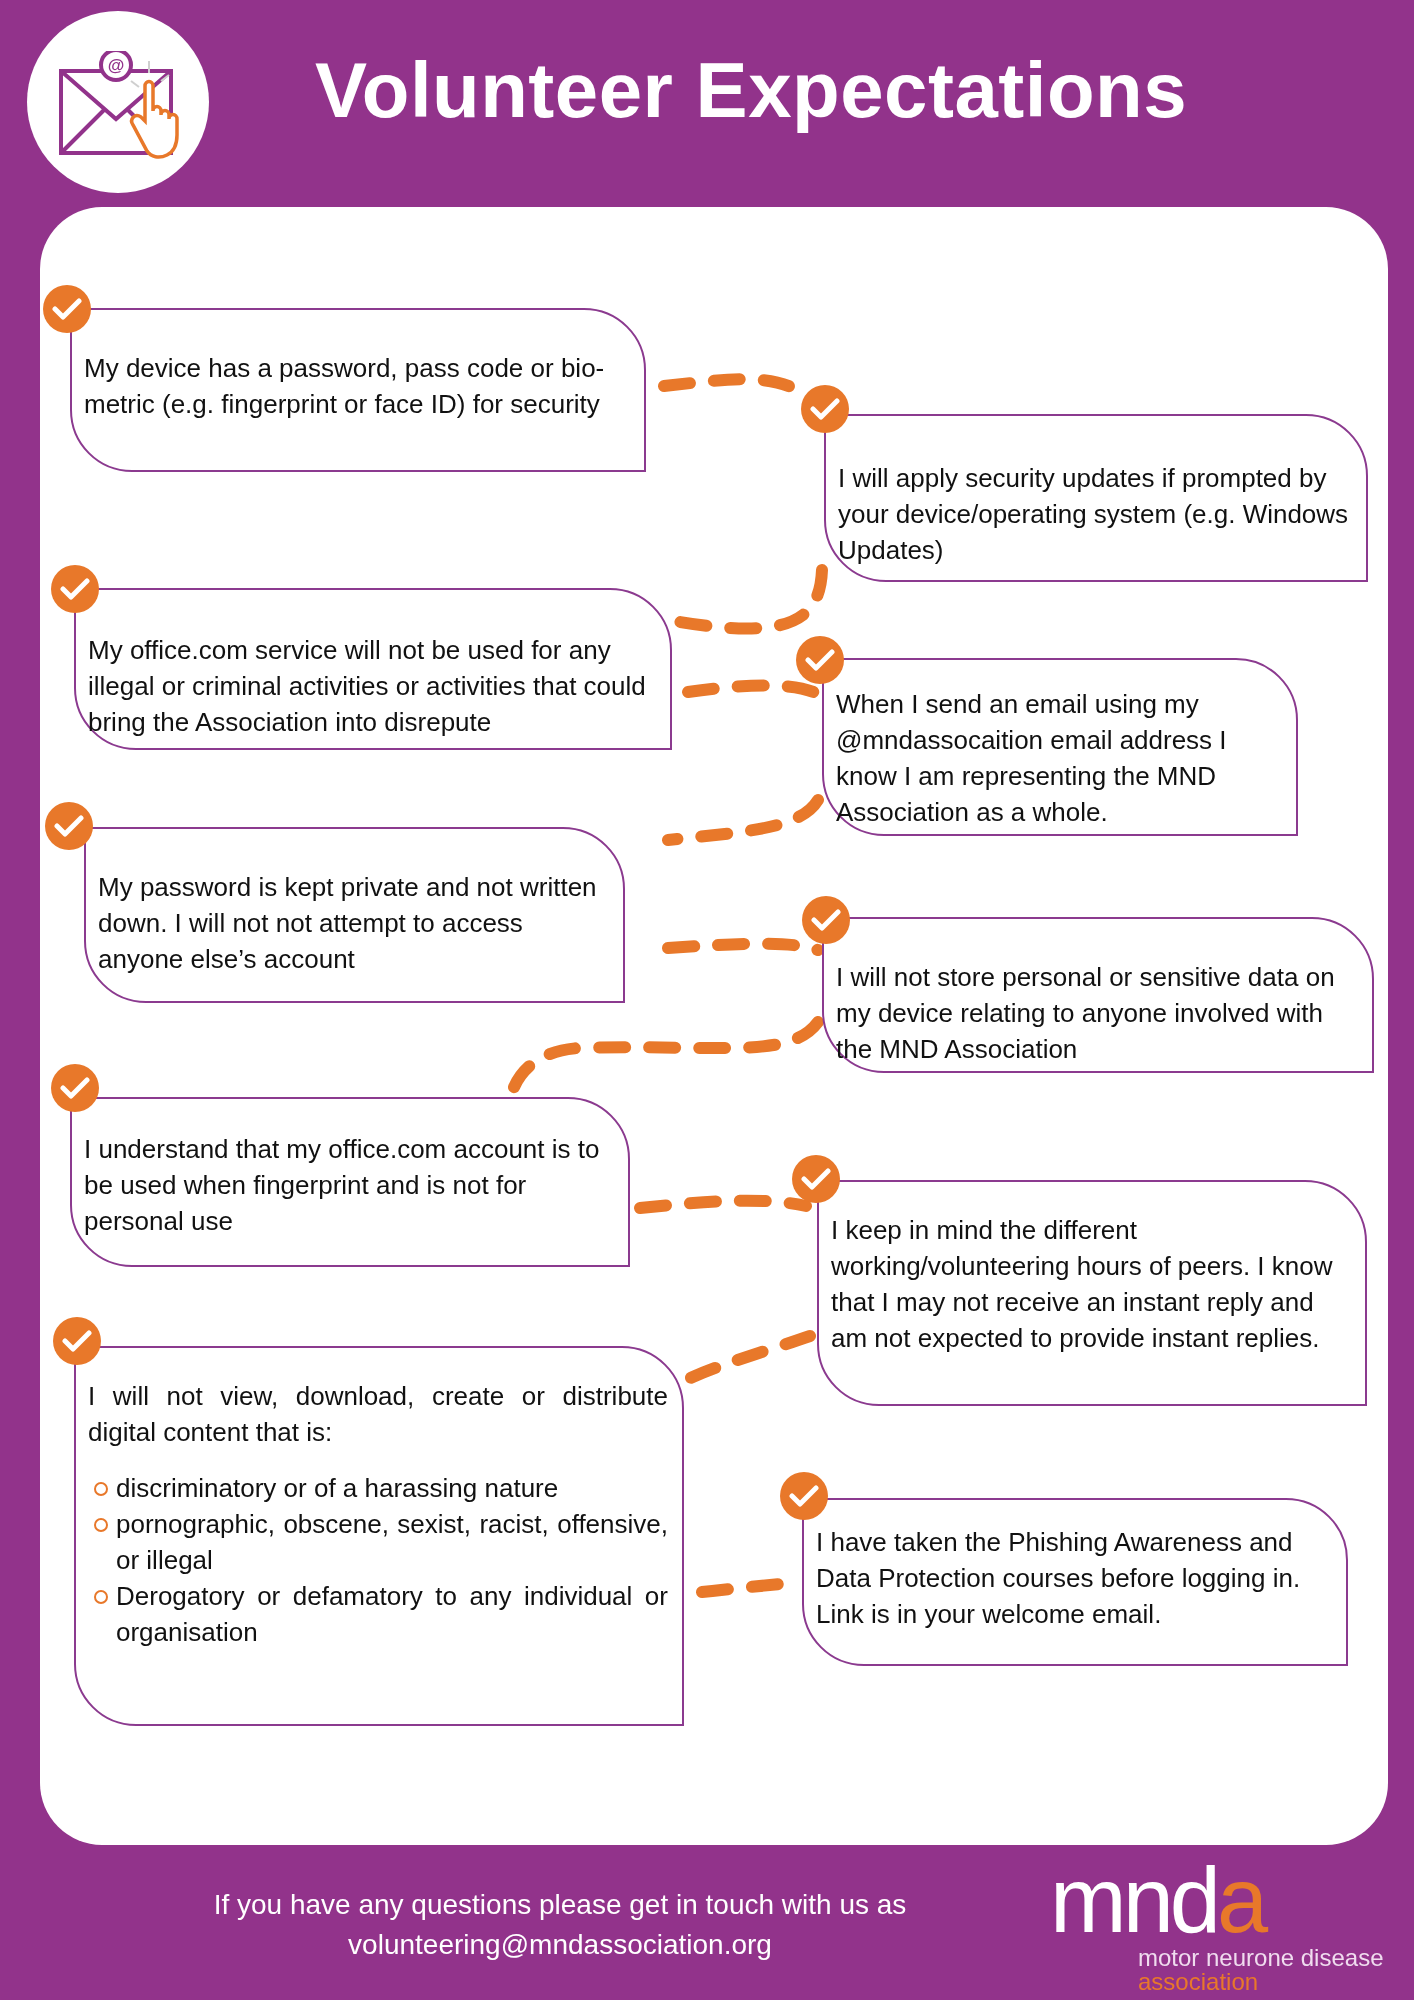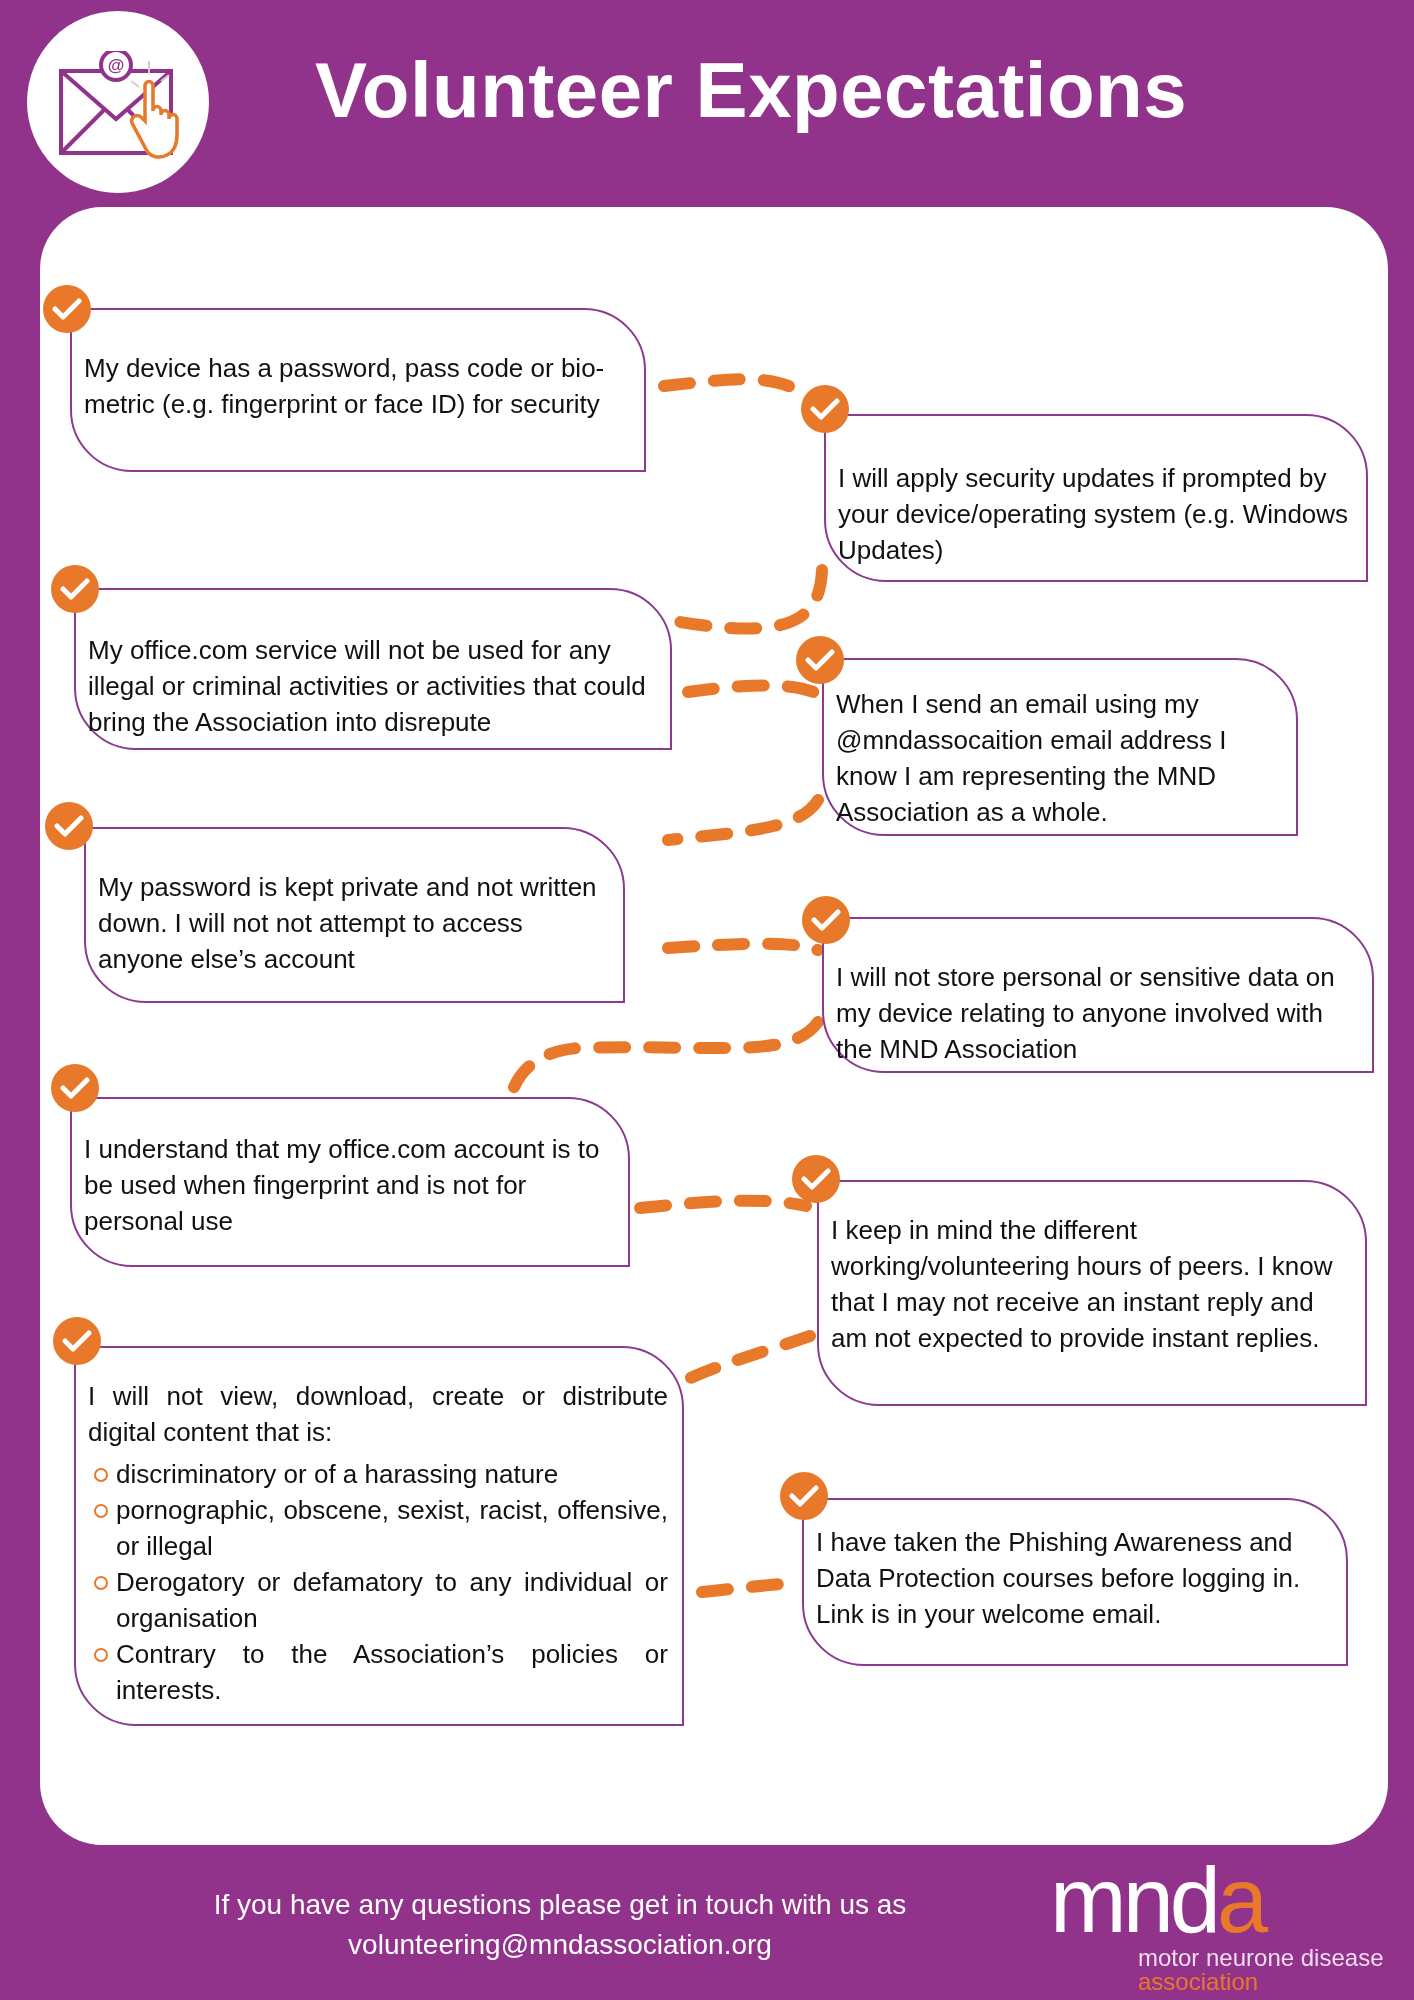--- a/index.html
+++ b/index.html
@@ -37,21 +37,21 @@
     line-height: 36px;
     padding: 20px 16px 18px 12px;
   }
   .card .txt { display: block; }
   .card.justify .txt { text-align: justify; }
   .check {
     position: absolute; width: 48px; height: 48px; border-radius: 50%;
     background: #e8782a;
     display: flex; align-items: center; justify-content: center;
   }
-  .bullets { list-style: none; margin-top: 6px; }
+  .bullets { list-style: none; margin-top: 20px; }
   .bullets li {
     position: relative; padding-left: 28px; text-align: justify;
   }
   .bullets li .bul {
     position: absolute; left: 6px; top: 12px;
     width: 14px; height: 14px; border-radius: 50%;
     border: 2px solid #e8782a;
   }
   .footer-text {
     position: absolute; left: 110px; top: 1885px; width: 900px;
@@ -178,21 +178,20 @@
       <polyline points="3,12 11,20 27,4" fill="none" stroke="#fff" stroke-width="5" stroke-linecap="round" stroke-linejoin="round"></polyline>
     </svg>
 </div>
 
 <div class="card justify" style="left:74px; top:1346px; width:610px; height:380px; padding-right:14px;">
   <span class="txt" style="padding-top:10px;">I will not view, download, create or distribute digital content that is:</span>
   <ul class="bullets">
     <li><span class="bul"></span><span>discriminatory or of a harassing nature</span></li>
     <li><span class="bul"></span><span>pornographic, obscene, sexist, racist, offensive, or illegal</span></li>
     <li><span class="bul"></span><span>Derogatory or defamatory to any individual or organisation</span></li>
-    <li><span class="bul"></span><span>Contrary to the Association’s policies or interests.</span></li>
   </ul>
 </div>
 <div class="check" style="left:53px; top:1317px;">
   <svg width="30" height="24" viewBox="0 0 30 24">
       <polyline points="3,12 11,20 27,4" fill="none" stroke="#fff" stroke-width="5" stroke-linecap="round" stroke-linejoin="round"></polyline>
     </svg>
 </div>
 
 <div class="card" style="left:802px; top:1498px; width:546px; height:168px;">
   <span class="txt" style="padding-top:4px;">I have taken the Phishing Awareness and Data Protection courses before logging in. Link is in your welcome email.</span>

